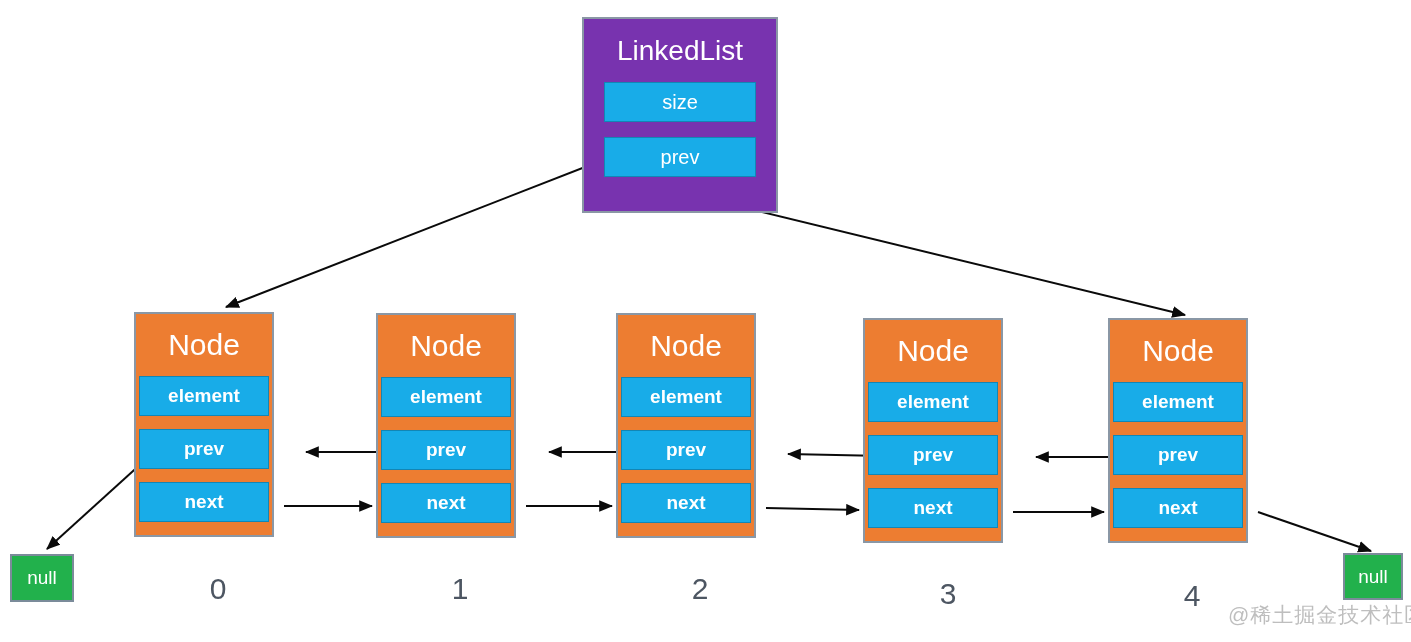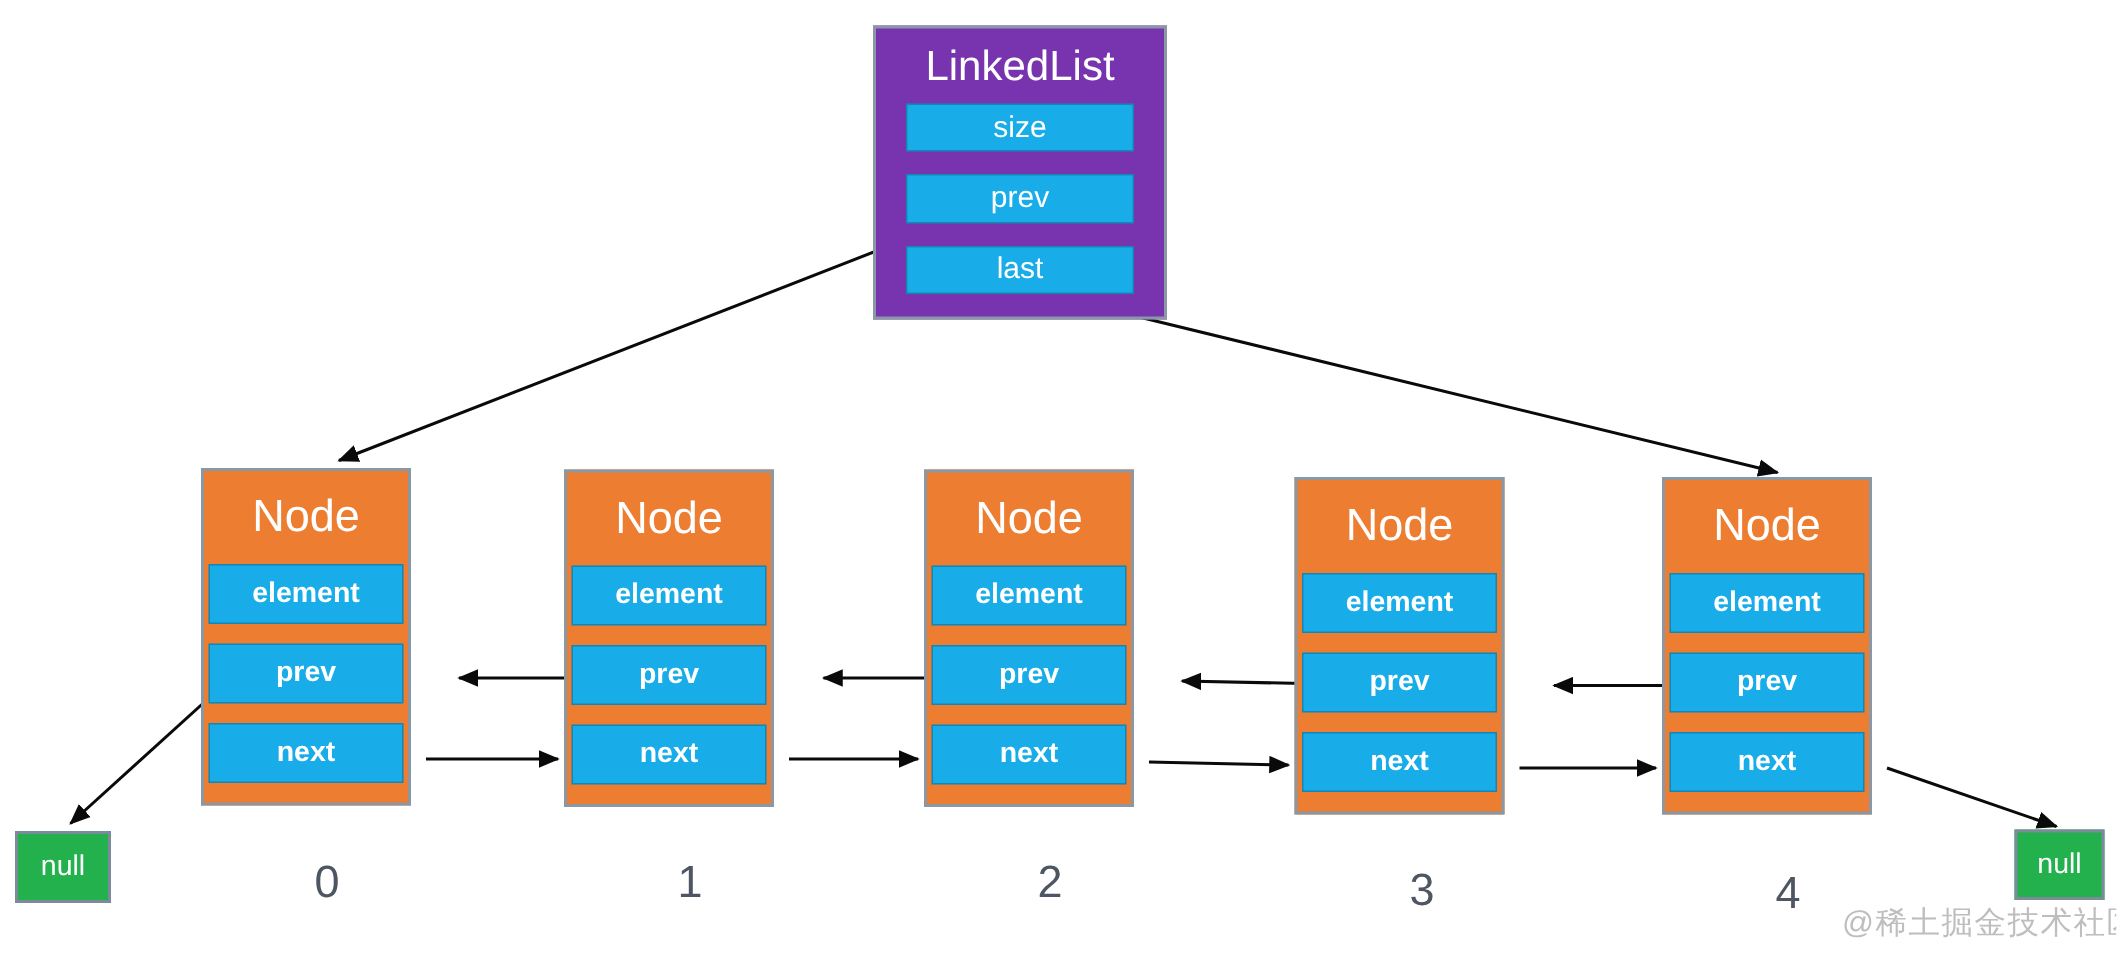--- a/index.html
+++ b/index.html
@@ -80,21 +80,20 @@
     <line x1="396" y1="452" x2="306" y2="452" marker-end="url(#ah)"></line>
     <line x1="637" y1="452" x2="549" y2="452" marker-end="url(#ah)"></line>
     <line x1="884" y1="456" x2="788" y2="454" marker-end="url(#ah)"></line>
     <line x1="1129" y1="457" x2="1036" y2="457" marker-end="url(#ah)"></line>
   </svg>
 
   <div class="bigbox linkedlist">
     <div class="btitle">LinkedList</div>
     <div class="field">size</div>
     <div class="field">prev</div>
-    <div class="field">last</div>
   </div>
 
   <div class="bigbox node node-0">
     <div class="btitle">Node</div>
     <div class="field">element</div>
     <div class="field">prev</div>
     <div class="field">next</div>
   </div>
 
   <div class="bigbox node node-1">

